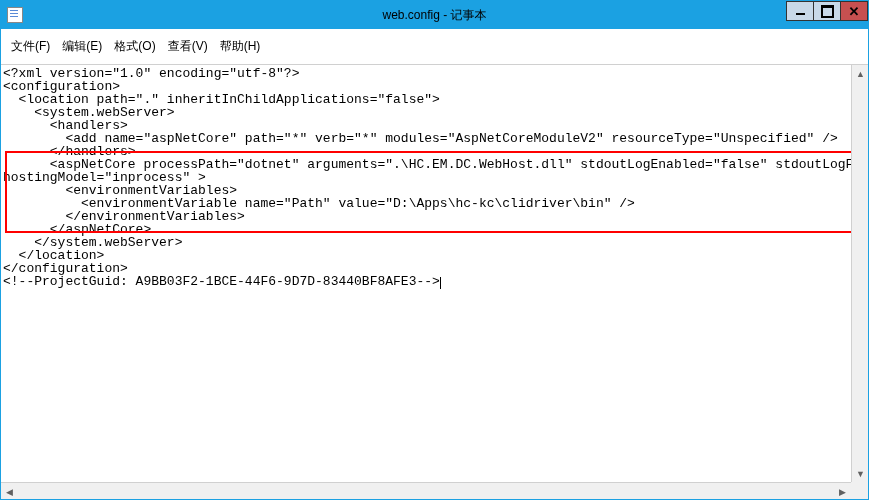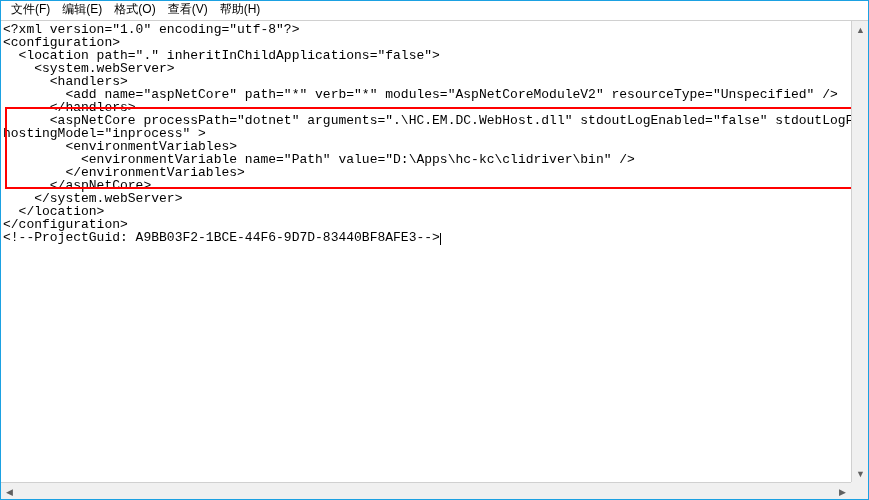--- a/index.html
+++ b/index.html
@@ -7,38 +7,47 @@
   .window { width: 869px; height: 500px; border: 1px solid #1ba1e2; display: flex; flex-direction: column; background: #fff; }
   .titlebar { height: 28px; background: #1ba1e2; display: flex; align-items: center; position: relative; }
   .titlebar-icon { width: 16px; height: 16px; margin-left: 6px; background: #fff; border: 1px solid #888; position: relative; }
   .titlebar-icon::after { content: ""; position: absolute; left: 2px; top: 2px; width: 8px; height: 1px; background: #5a8bd6; box-shadow: 0 3px 0 #5a8bd6, 0 6px 0 #5a8bd6; }
   .titlebar-title { position: absolute; left: 0; right: 0; text-align: center; font-size: 12px; color: #000; pointer-events: none; }
   .win-controls { position: absolute; right: 0; top: 0; display: flex; height: 20px; }
   .win-btn { width: 28px; height: 20px; border: 1px solid #333; background: #c8d8e8; display: flex; align-items: center; justify-content: center; font-size: 11px; line-height: 1; cursor: default; margin-left: -1px; }
   .win-btn.min::before { content: ""; display: block; width: 9px; height: 2px; background: #000; margin-top: 6px; }
   .win-btn.max::before { content: ""; display: block; width: 9px; height: 8px; border: 2px solid #000; border-top-width: 3px; }
   .win-btn.close { background: #c75050; color: #000; font-weight: bold; font-size: 13px; }
-  .menubar { height: 20px; background: #fff; border-bottom: 1px solid #d0d0d0; display: flex; align-items: flex-end; padding: 0 4px; font-size: 12px; }
+  .menubar { height: 36px; background: #fff; border-bottom: 1px solid #d0d0d0; display: flex; align-items: center; padding: 0 4px; font-size: 12px; }
   .menu-item { padding: 2px 6px; cursor: default; }
   .content-wrap { flex: 1; position: relative; overflow: hidden; }
   .content { position: absolute; inset: 0; overflow: auto; }
   .text-area { font-family: "NSimSun","SimSun","Courier New",monospace; font-size: 13px; line-height: 13px; white-space: pre; color: #000; padding: 2px 8px 2px 2px; }
   .highlight-box { position: absolute; border: 2px solid #ff0000; pointer-events: none; left: 4px; top: 86px; width: 856px; height: 82px; }
   .scrollbar-v { position: absolute; right: 0; top: 0; bottom: 17px; width: 17px; background: #f0f0f0; border-left: 1px solid #d0d0d0; display: flex; flex-direction: column; }
   .scrollbar-h { position: absolute; left: 0; right: 17px; bottom: 0; height: 17px; background: #f0f0f0; border-top: 1px solid #d0d0d0; display: flex; }
   .sb-btn { width: 17px; height: 17px; background: #f0f0f0; display: flex; align-items: center; justify-content: center; color: #606060; font-size: 9px; }
   .sb-track-v { flex: 1; background: #f0f0f0; }
   .sb-track-h { flex: 1; background: #f0f0f0; }
   .sb-corner { position: absolute; right: 0; bottom: 0; width: 17px; height: 17px; background: #f0f0f0; }
   .cursor { display: inline-block; width: 1px; height: 12px; background: #000; vertical-align: text-bottom; }
 </style>
 </head>
 <body>
 
 <div class="window">
+  <div class="titlebar">
+    <div class="titlebar-icon"></div>
+    <div class="titlebar-title">web.config - 记事本</div>
+    <div class="win-controls">
+      <div class="win-btn min"></div>
+      <div class="win-btn max"></div>
+      <div class="win-btn close">✕</div>
+    </div>
+  </div>
 
   <div class="menubar">
     <div class="menu-item">文件(F)</div>
     <div class="menu-item">编辑(E)</div>
     <div class="menu-item">格式(O)</div>
     <div class="menu-item">查看(V)</div>
     <div class="menu-item">帮助(H)</div>
   </div>
 
   <div class="content-wrap">

